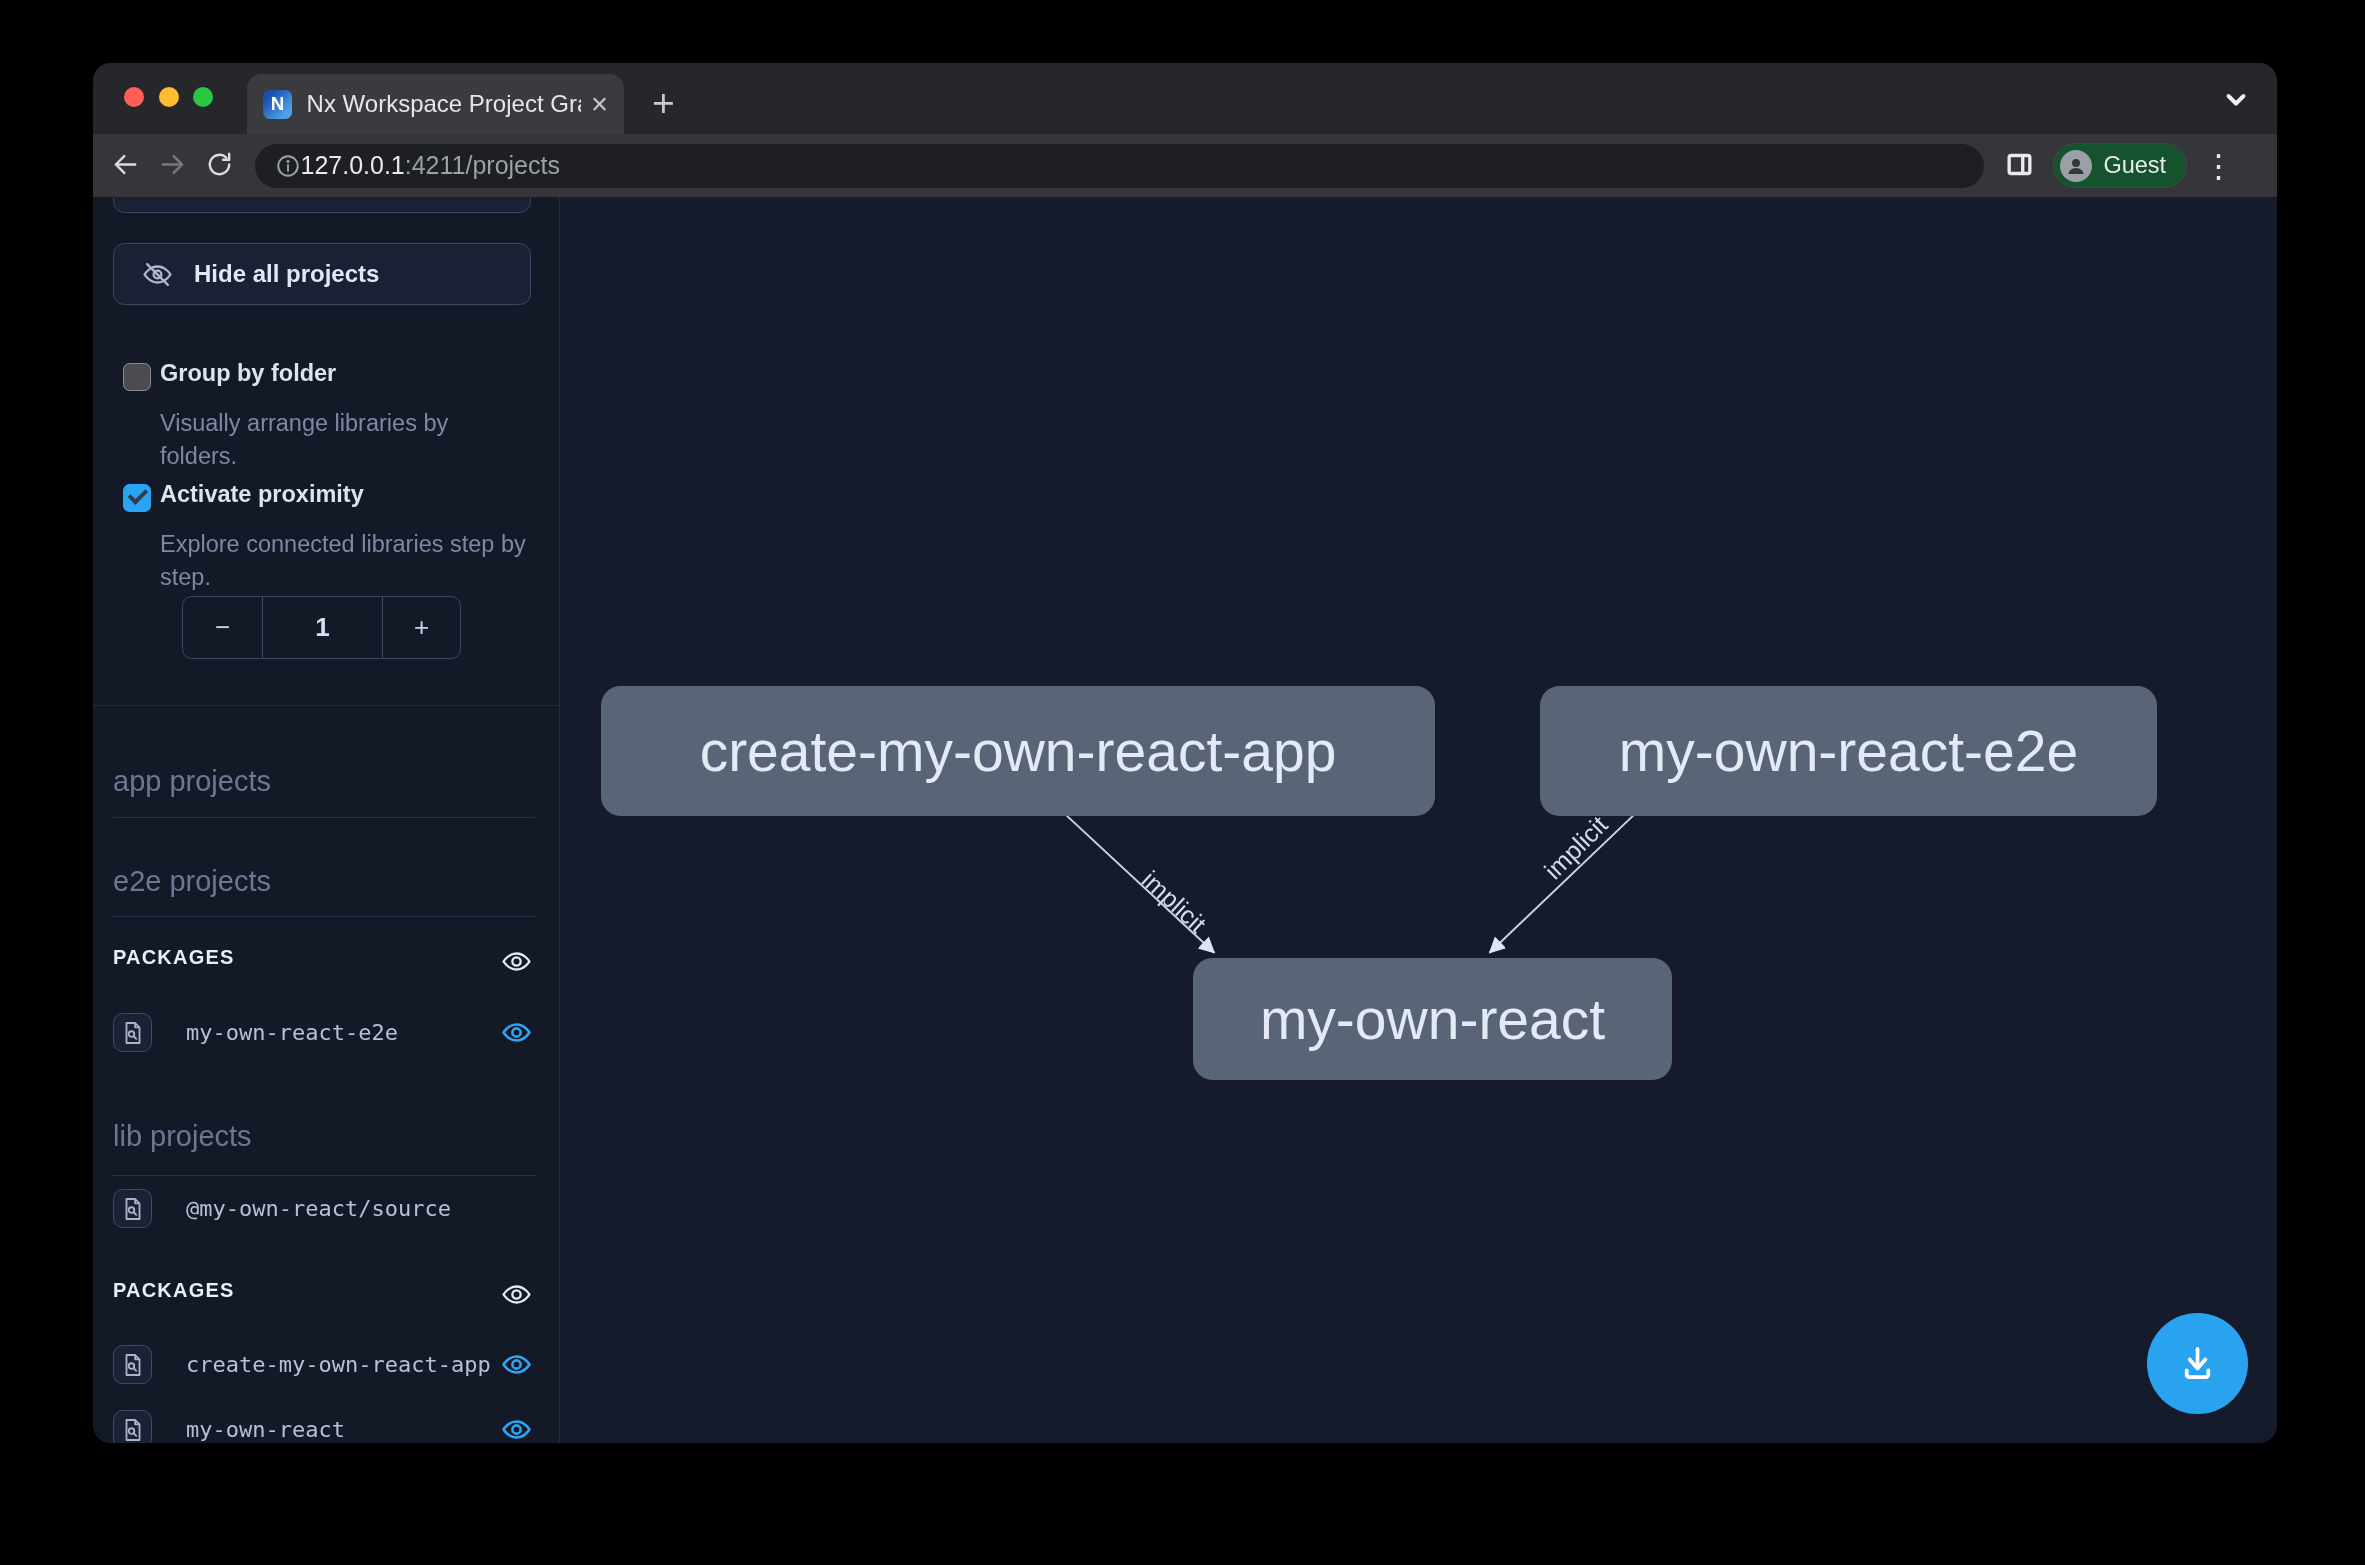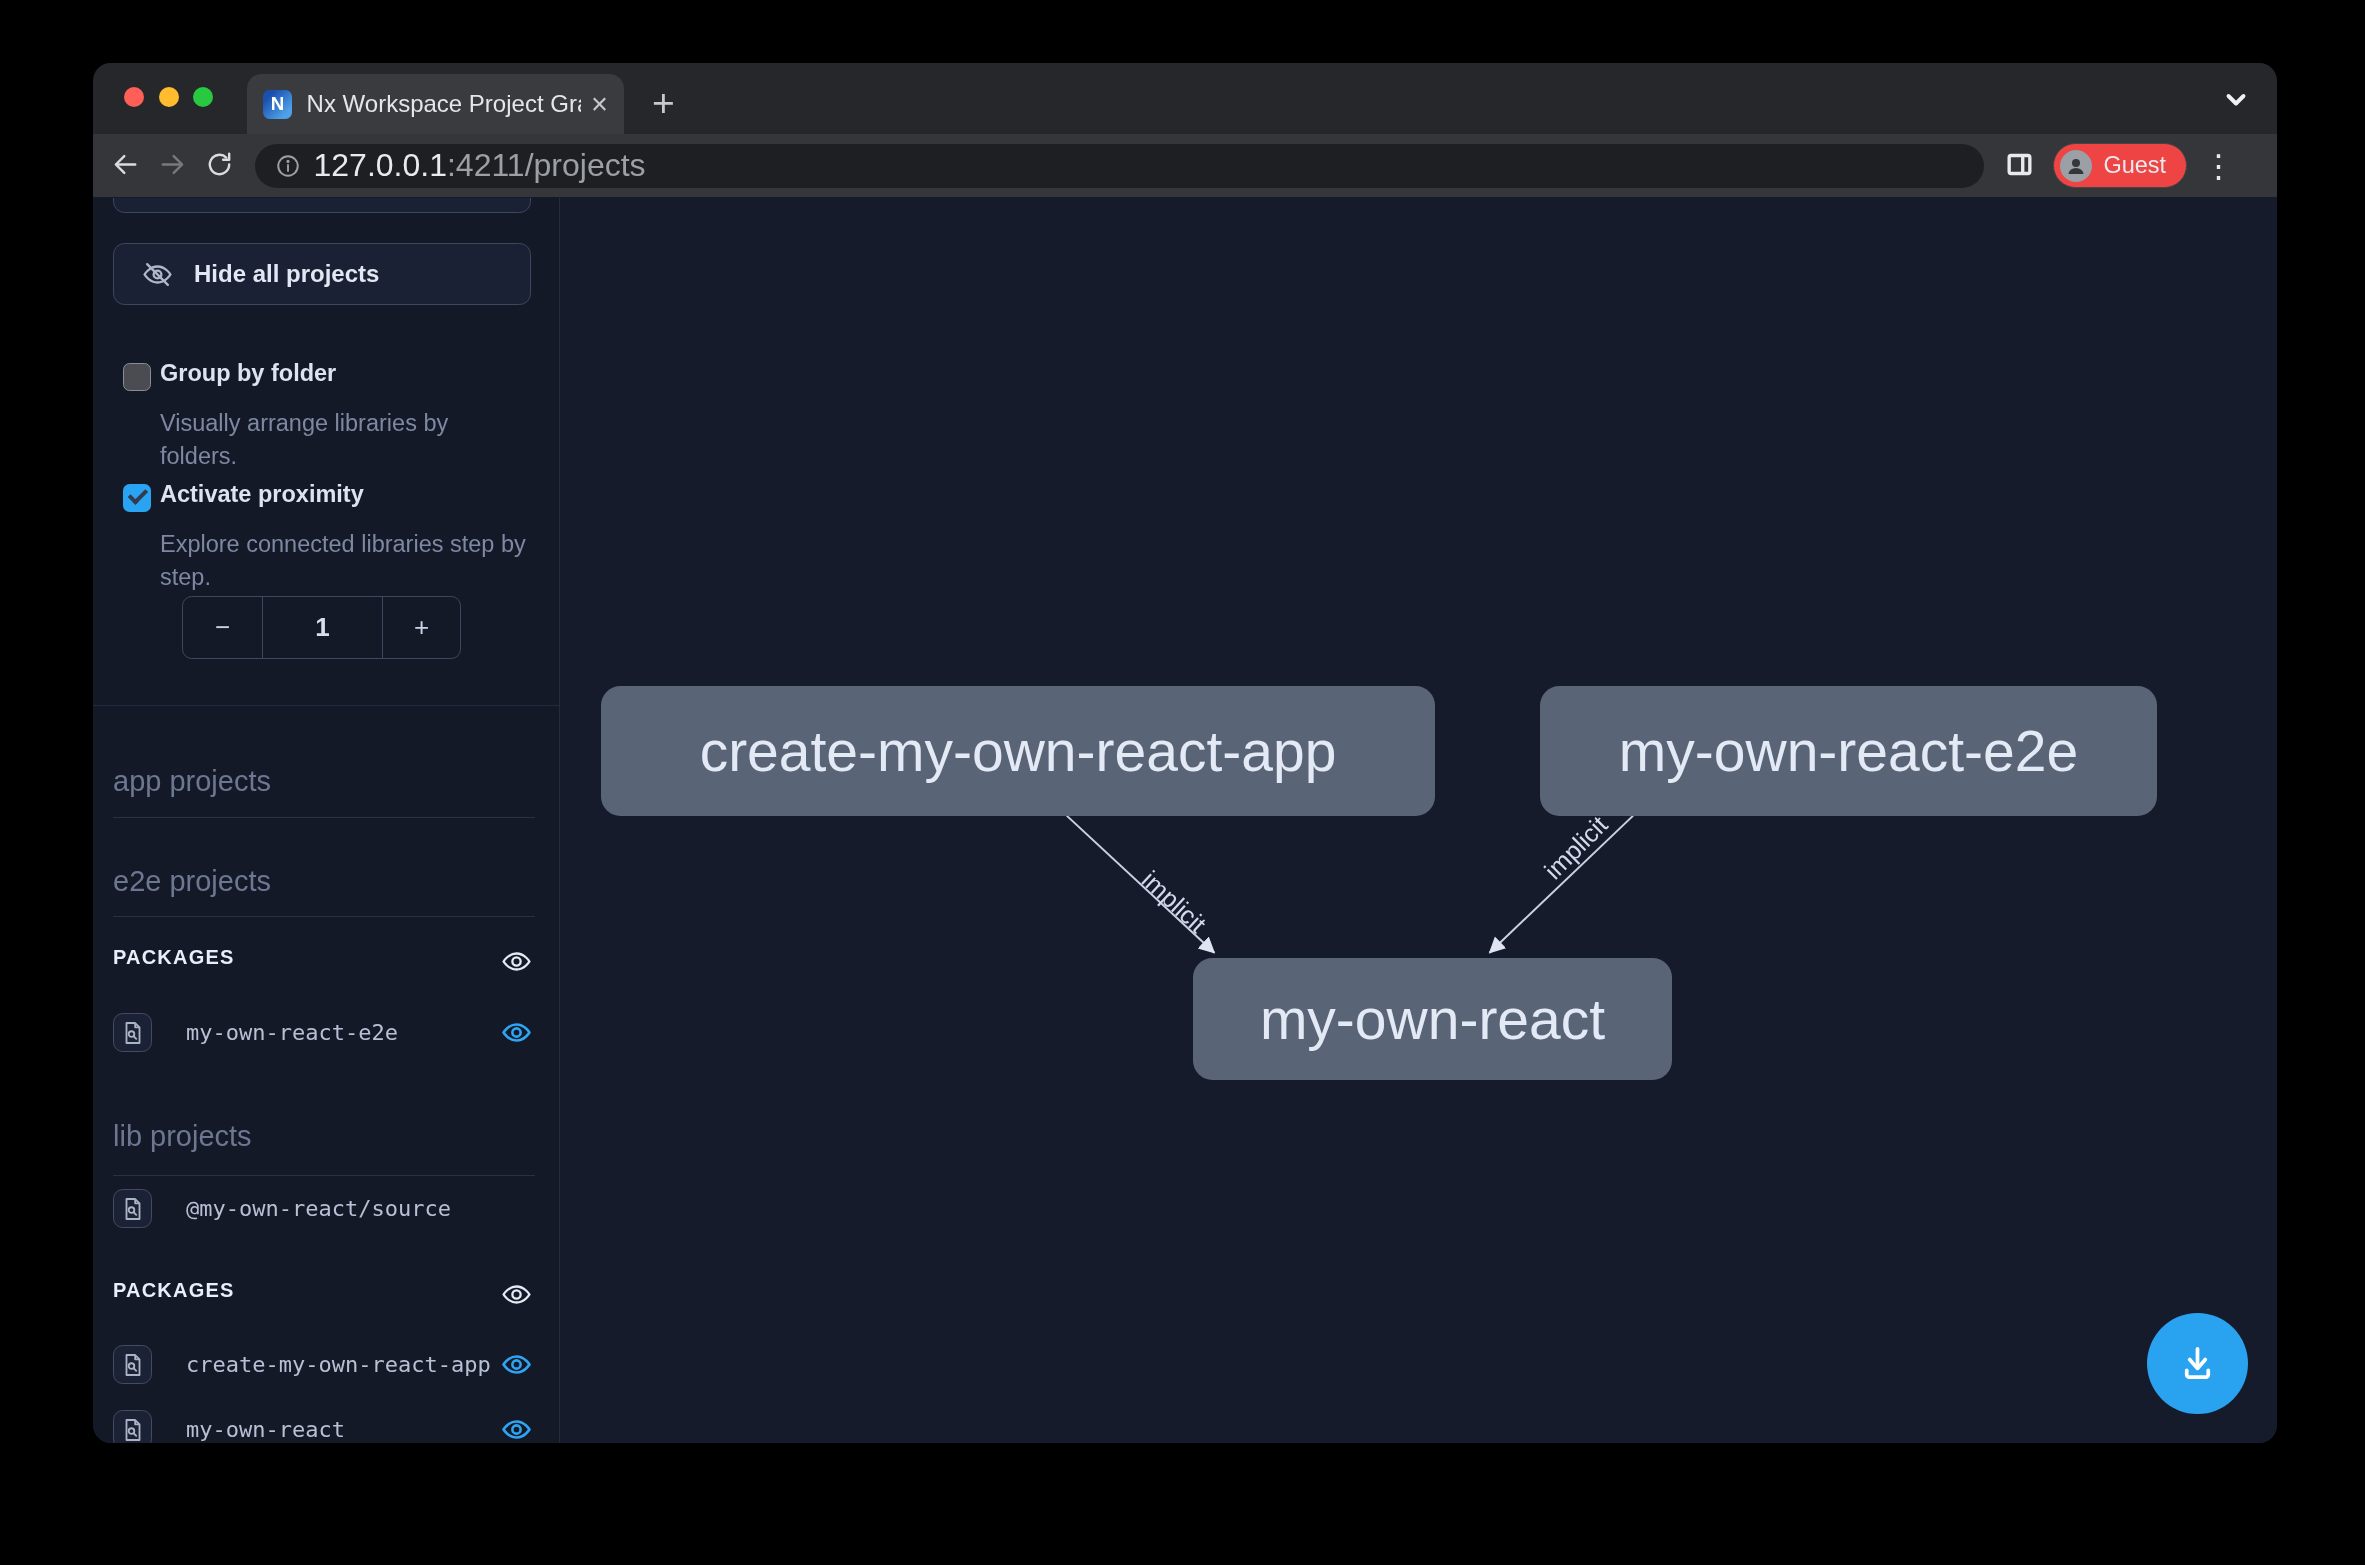--- a/index.html
+++ b/index.html
@@ -35,26 +35,26 @@
   .tabstrip-chevron { position:absolute; left:2125px; top:18px; color:#f0f1f3; }
   
   .toolbar { position:absolute; left:0; top:71px; width:100%; height:63px; background:#35363a; display:flex; align-items:center; }
   .nav-icon { width:29px; height:29px; color:#dadce0; }
   .nav-icon.dim { color:#77797e; }
   .nav-btn { margin-left:18px; flex:0 0 auto; }
   .url-pill {
     margin-left:21px; height:44px; width:1729px; border-radius:22px; background:#1e1f22;
     display:flex; align-items:center; padding:0 19.5px;
   }
-  .url-text { margin-left:13px; font-size:32px; white-space:nowrap; }
+  .url-text { font-size:25px; white-space:nowrap; }
   .url-host { color:#e8eaed; }
   .url-path { color:#9aa0a6; }
   .sidepanel-btn { margin-left:19.5px; color:#e8eaed; }
   .guest-pill {
-    margin-left:18px; height:45px; border-radius:23px; background:#ef4444; border:0.8px solid #434548;
+    margin-left:18px; height:45px; border-radius:23px; background:#14532d; border:0.8px solid #434548;
     display:flex; align-items:center; padding:0 19.5px 0 6.5px;
   }
   .avatar { width:32px; height:32px; border-radius:50%; background:#9aa0a6; color:#35363a; display:flex; align-items:center; justify-content:center; }
   .guest-label { margin-left:11.4px; color:#e8eaed; font-size:23.5px; }
   .kebab { margin-left:16px; color:#e8eaed; }
   
   .content { position:absolute; left:0; top:135px; width:100%; height:1245px; display:flex; }
   .sidebar { position:relative; width:467px; height:100%; background:#141927; border-right:1.2px solid #242b40; overflow:hidden; flex:0 0 auto; }
   .canvas { position:relative; flex:1; height:100%; background:#161b2c; overflow:hidden; }
   

